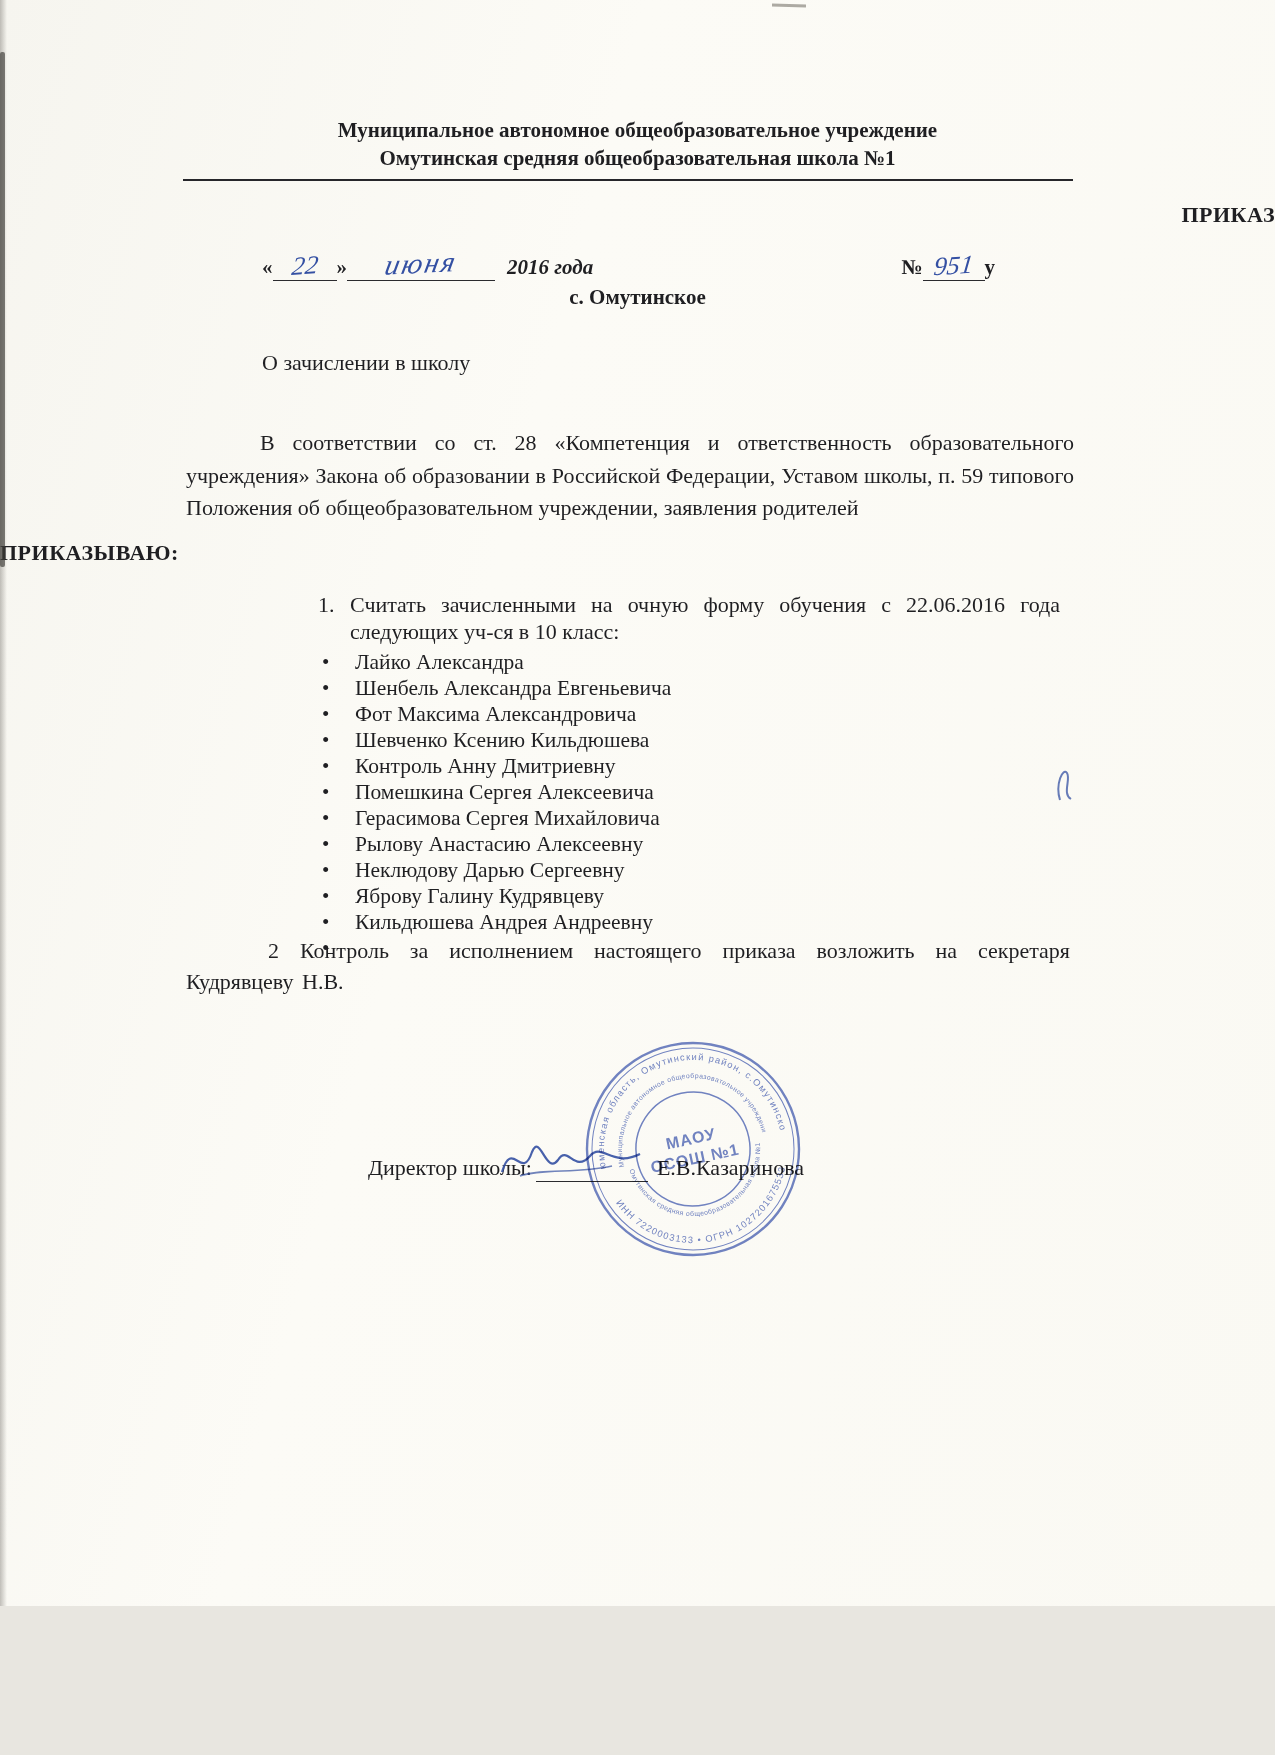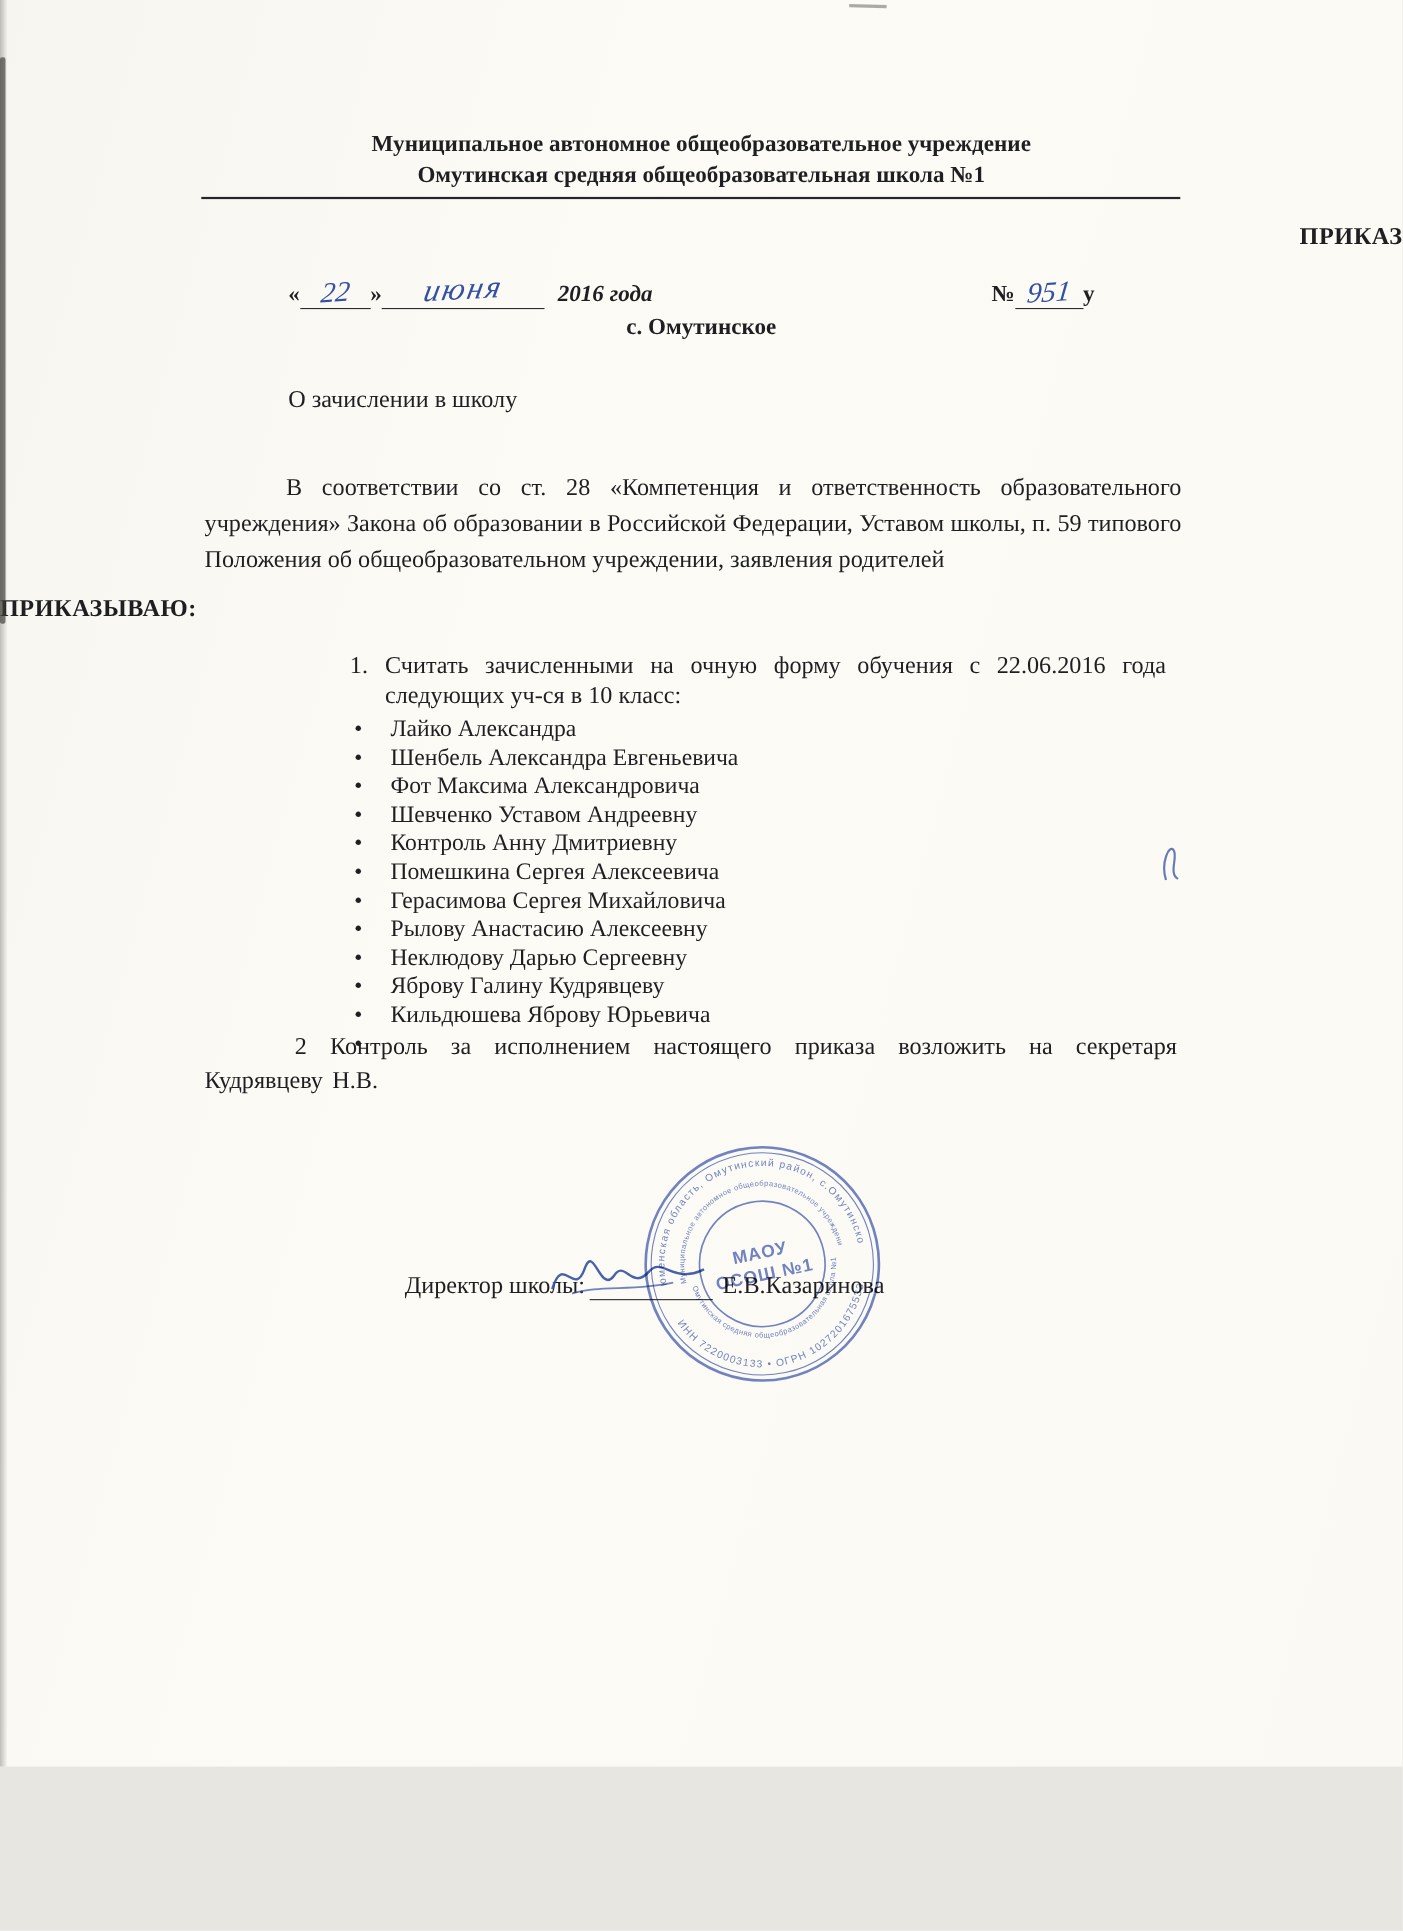--- a/index.html
+++ b/index.html
@@ -111,28 +111,28 @@
 
   <div class="item1">
     <span class="item1-num">1.</span>
     <span class="item1-text">Считать зачисленными на очную форму обучения с 22.06.2016 года следующих уч-ся в 10 класс:</span>
   </div>
 
   <ul class="students">
     <li>Лайко Александра</li>
     <li>Шенбель Александра Евгеньевича</li>
     <li>Фот Максима Александровича</li>
-    <li>Шевченко Уставом Андреевну</li>
+    <li>Шевченко Ксению Кильдюшева</li>
     <li>Контроль Анну Дмитриевну</li>
     <li>Помешкина Сергея Алексеевича</li>
     <li>Герасимова Сергея Михайловича</li>
     <li>Рылову Анастасию Алексеевну</li>
     <li>Неклюдову Дарью Сергеевну</li>
     <li>Яброву Галину Кудрявцеву</li>
-    <li>Кильдюшева Яброву Юрьевича</li>
+    <li>Кильдюшева Андрея Андреевну</li>
     <li class="empty"></li>
   </ul>
 
   <p class="item2">2 Контроль за исполнением настоящего приказа возложить на секретаря Кудрявцеву Н.В.</p>
 
   <div class="sign-row">
     <span class="sign-label">Директор школы:</span><span class="sign-line"><svg class="sig-squiggle" width="160" height="56" viewBox="0 0 160 56">
         <path d="M10,42 C20,8 30,52 40,22 C48,2 54,46 66,30 C76,14 82,44 98,26 C110,12 120,38 148,24" stroke="#3450a3" stroke-width="2.2" fill="none" opacity="0.9"></path>
         <path d="M28,46 C52,38 84,44 120,36" stroke="#3450a3" stroke-width="1.6" fill="none" opacity="0.7"></path>
       </svg></span><span class="sign-name">Е.В.Казаринова</span>

